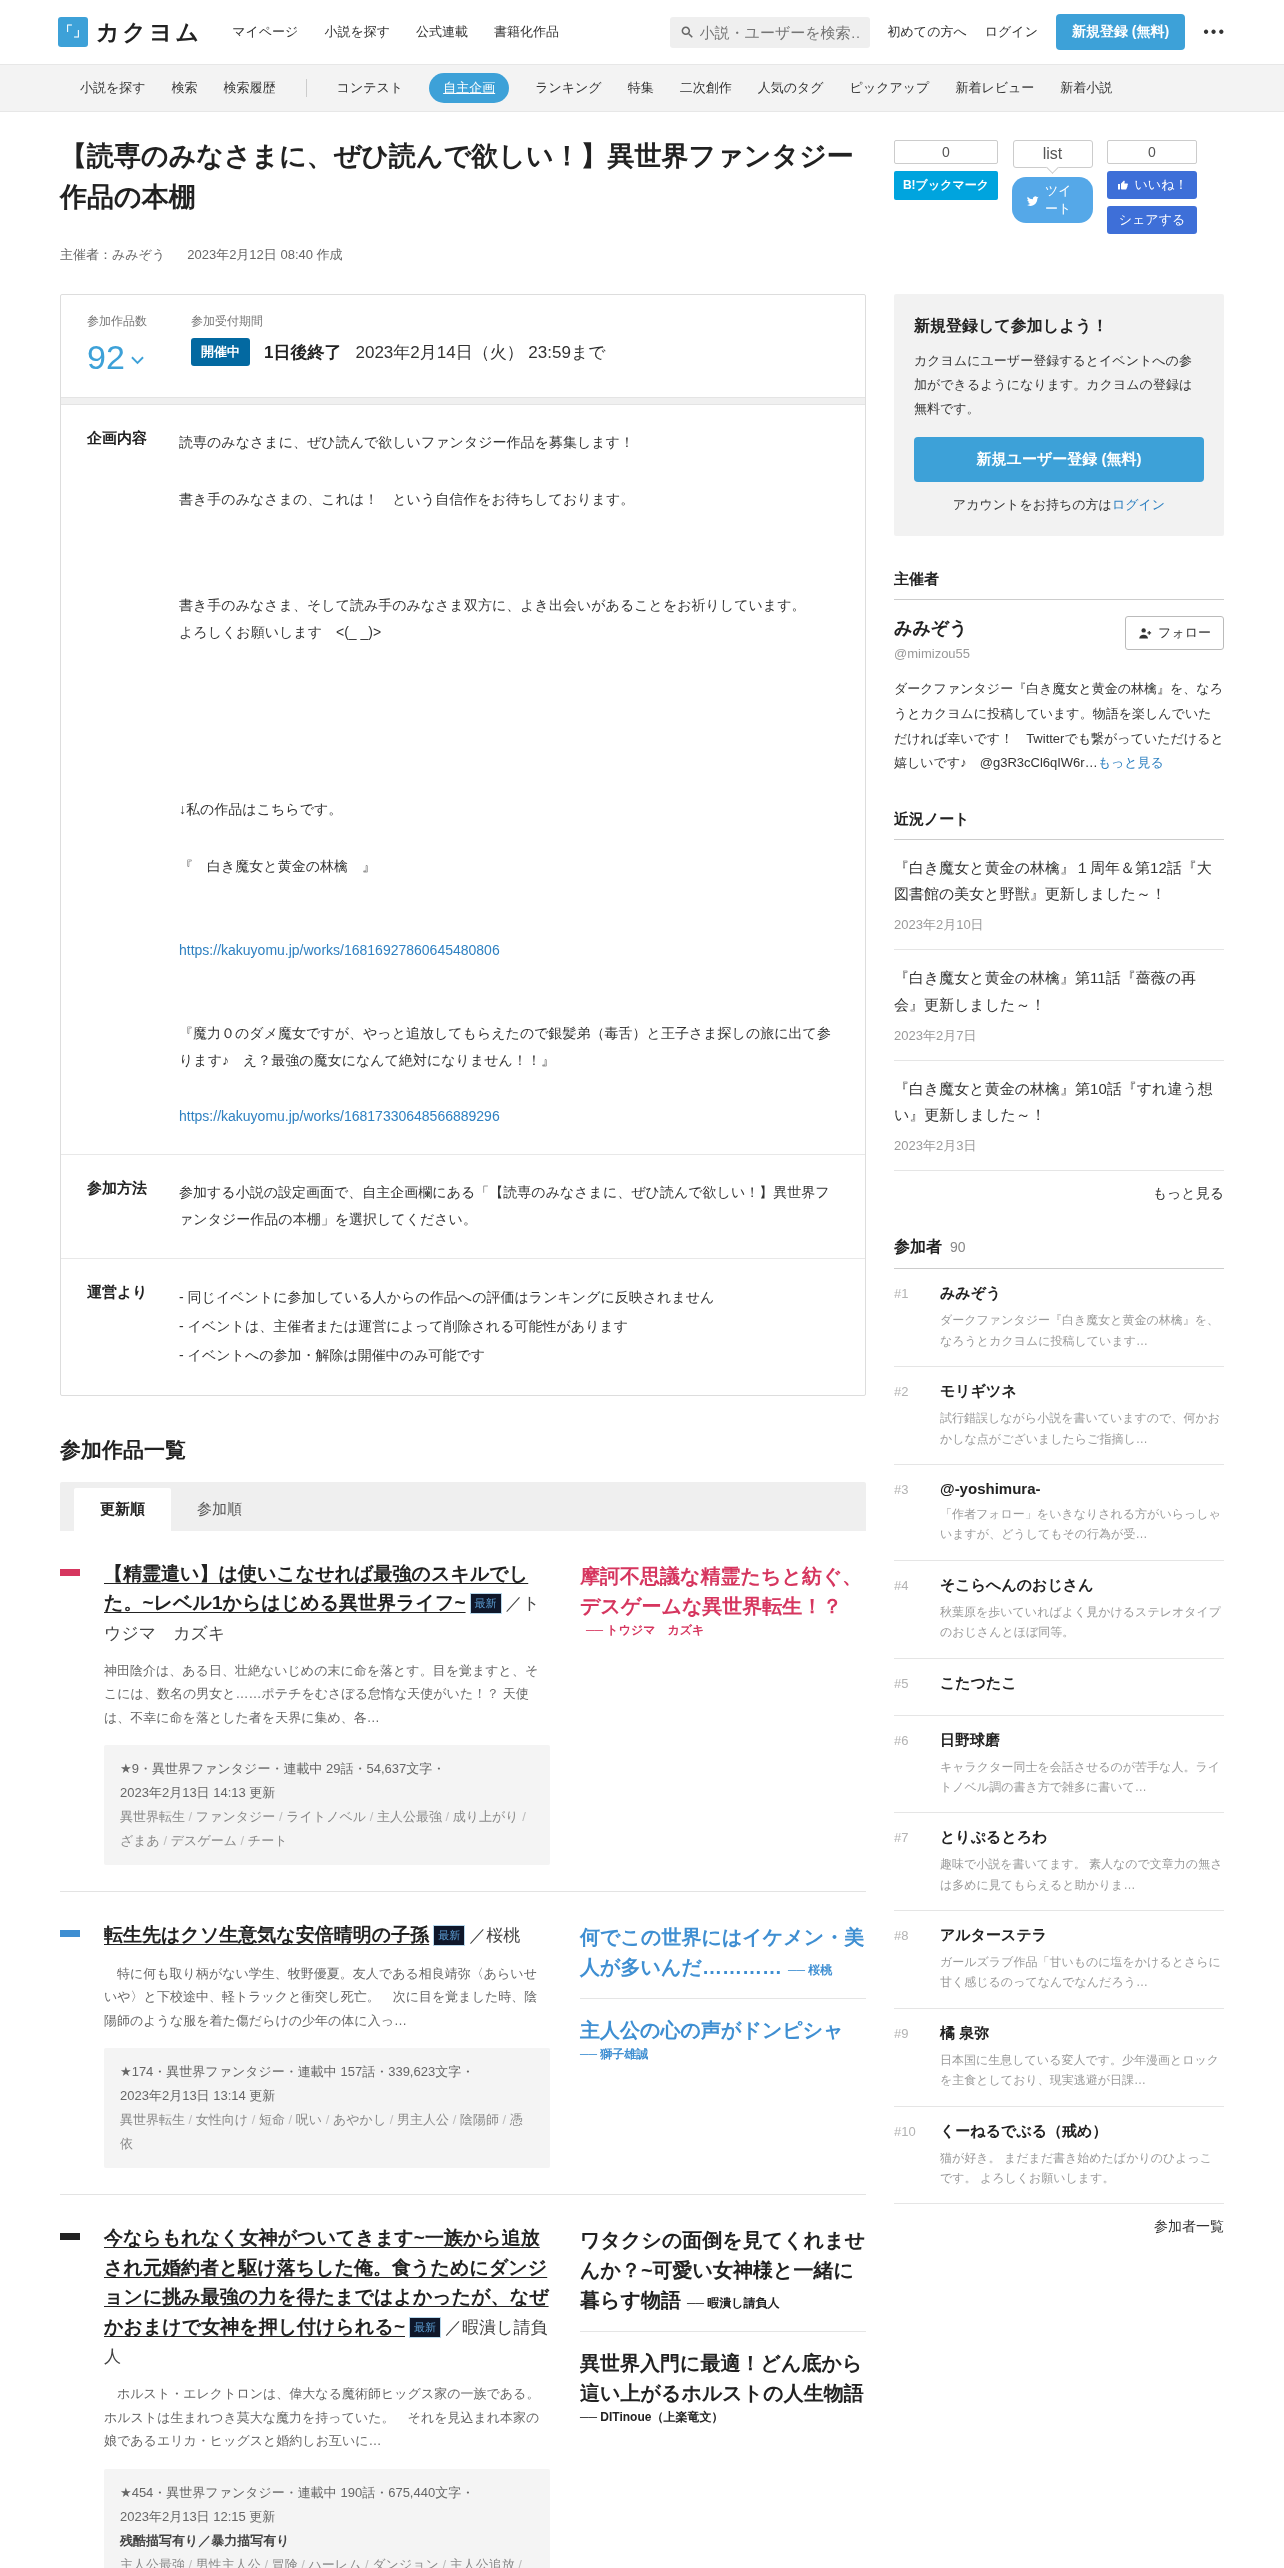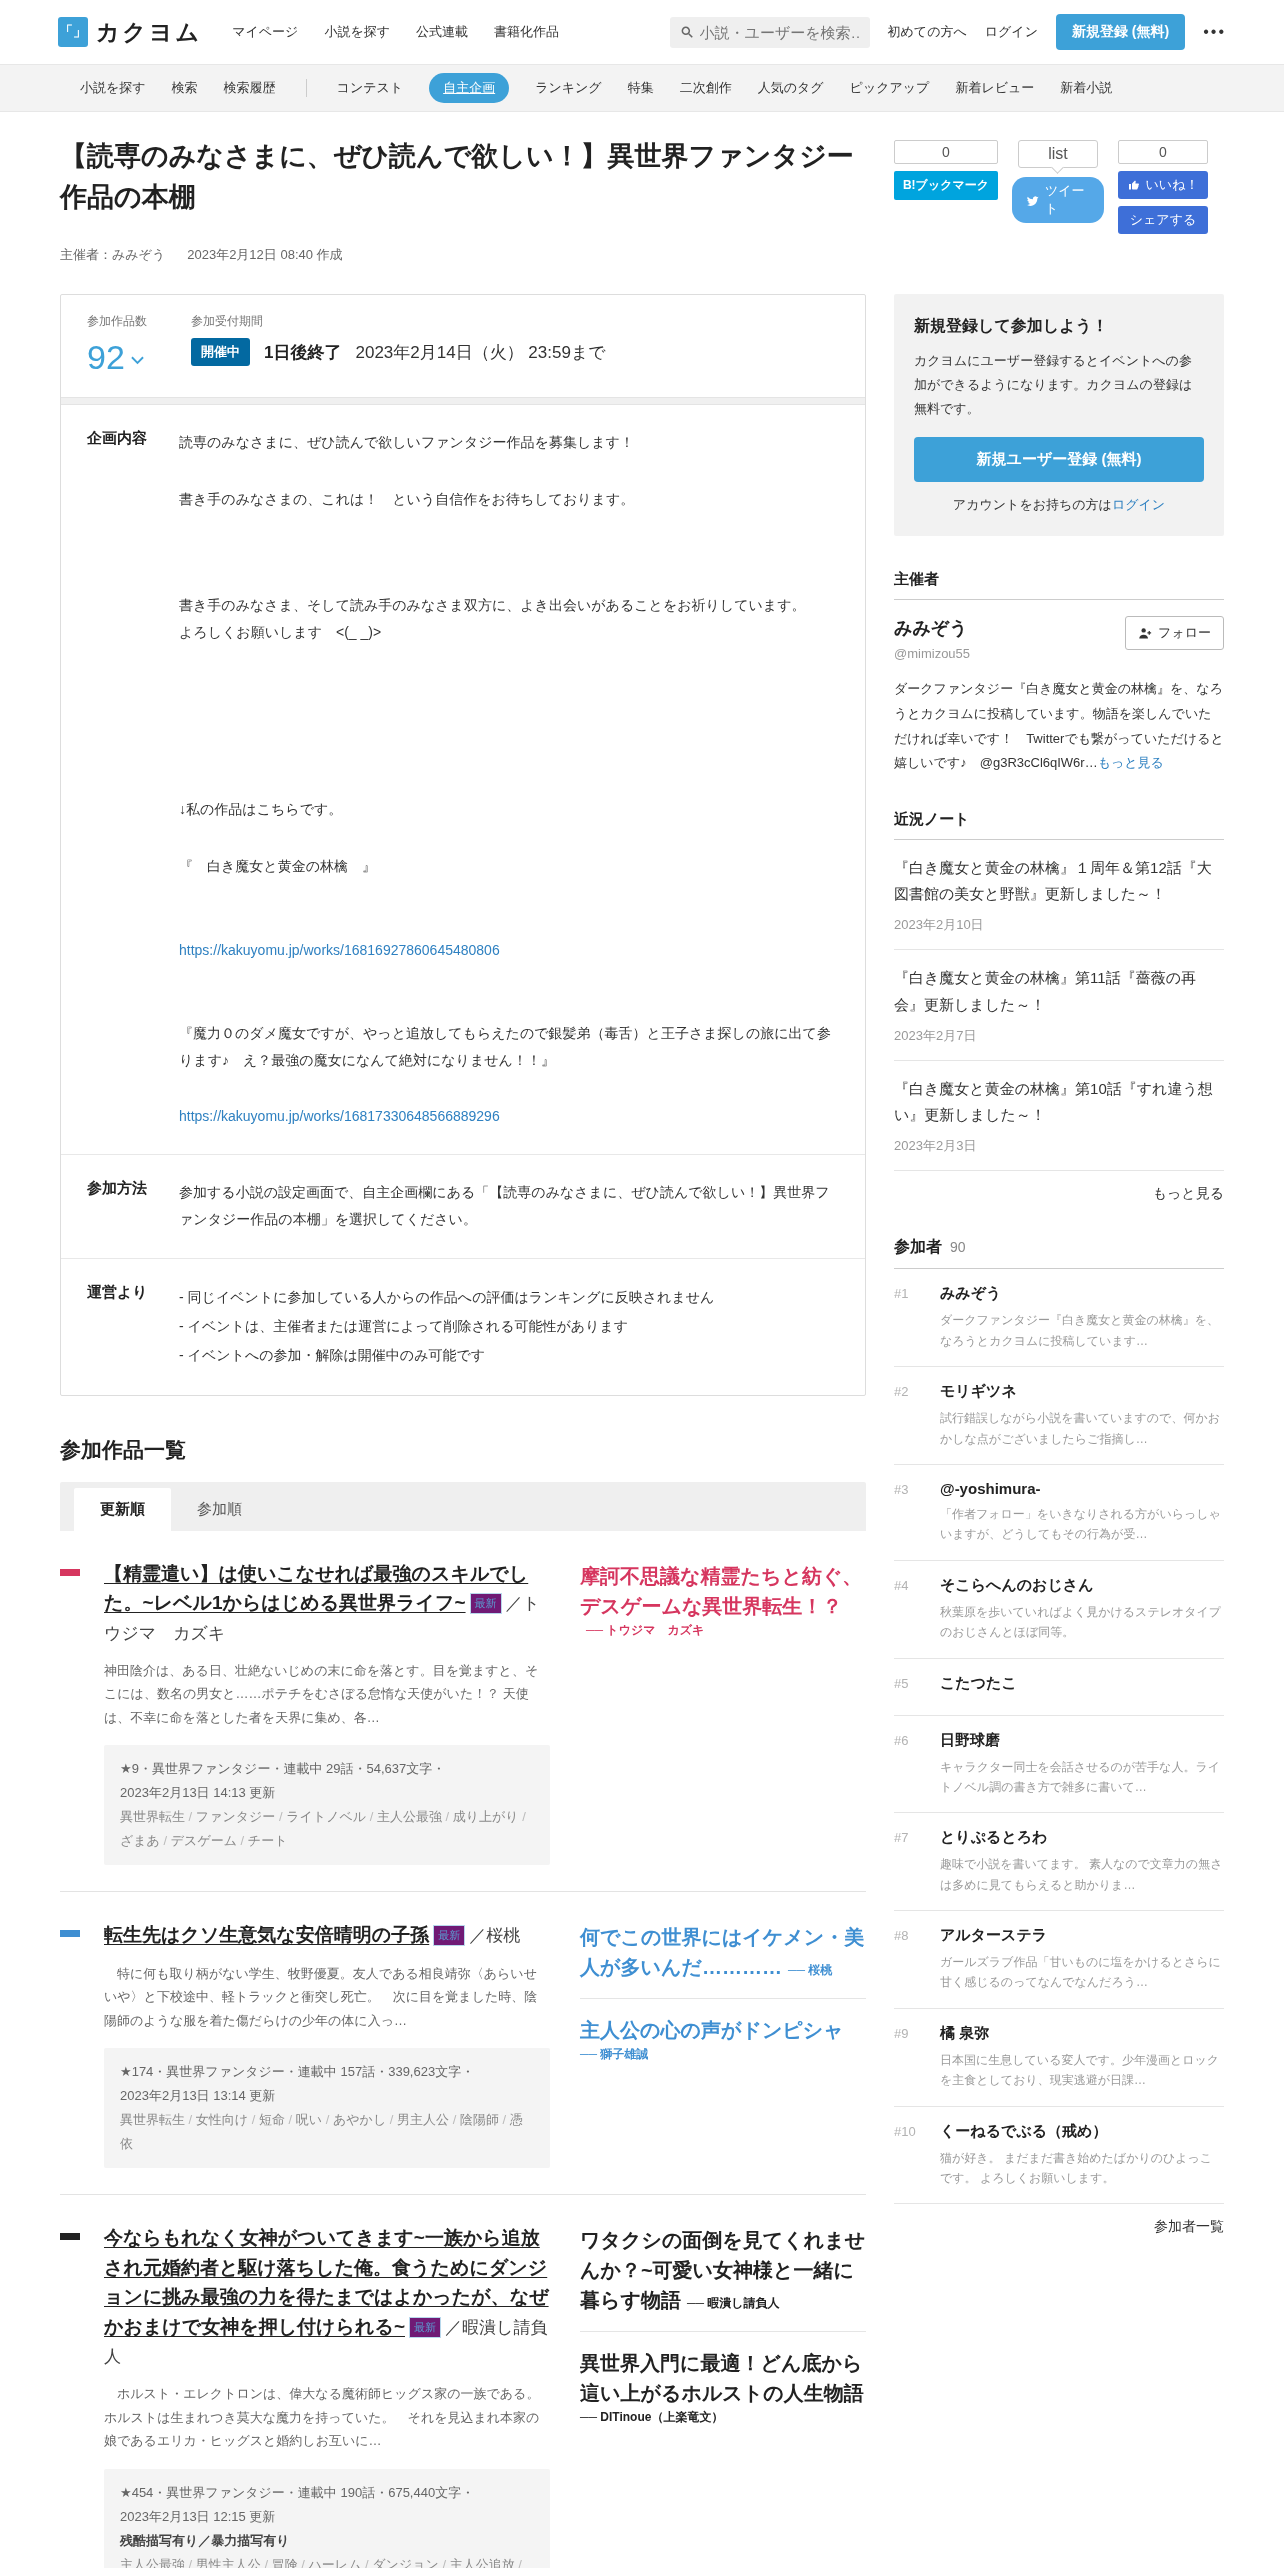--- a/index.html
+++ b/index.html
@@ -42,21 +42,21 @@
   .count-box{border:1px solid #ccc;border-radius:2px;text-align:center;font-size:14px;color:#555;
              padding:3px 0;background:#fff}
   .w104{width:104px}.w90{width:90px}
   .btn-hatena{background:#00a4de;color:#fff;font-weight:bold;font-size:12px;text-align:center;
               padding:6px 4px;border-radius:2px}
   .list-bubble{width:80px;margin:0 auto;border:1px solid #ccc;border-radius:3px;text-align:center;
                font-size:16px;color:#555;padding:4px 0;position:relative;background:#fff}
   .list-bubble::after{content:"";position:absolute;left:50%;bottom:-5px;margin-left:-5px;width:8px;height:8px;
                background:#fff;border-right:1px solid #ccc;border-bottom:1px solid #ccc;transform:rotate(45deg)}
   .btn-tweet{background:#55a8e8;color:#fff;font-size:13px;border-radius:14px;padding:5px 14px;
-             display:flex;align-items:center;gap:6px;justify-content:space-between;width:92px;margin:2px auto 0}
+             display:flex;align-items:center;gap:6px;justify-content:space-between;width:81px;margin:2px auto 0}
   .btn-like,.btn-share-fb{background:#3e6fd8;color:#fff;font-size:13px;text-align:center;padding:5px 6px;
              border-radius:3px;display:flex;align-items:center;justify-content:center;gap:6px}
 
   
   .cols{display:flex;gap:28px;margin-top:30px}
   .col-main{flex:1;min-width:0}
   .col-side{width:330px;flex-shrink:0}
 
   
   .card{border:1px solid #ddd;border-radius:2px}
@@ -111,21 +111,21 @@
   .works-h2{font-size:21px;font-weight:bold;color:#222;margin:40px 0 18px}
   .tabbar{background:#efefef;display:flex;align-items:flex-end;padding:6px 0 0 14px;border-radius:2px 2px 0 0}
   .tab{font-size:15px;color:#555;padding:12px 26px;cursor:pointer}
   .tab.active{background:#fff;font-weight:bold;color:#222;border-radius:2px 2px 0 0}
   .entry{display:flex;padding:28px 0 26px;border-bottom:1px solid #e3e3e3}
   .tick{width:20px;height:7px;flex-shrink:0;margin-top:10px;background:#222}
   .entry-main{width:446px;flex-shrink:0;margin-left:24px;min-width:0}
   .entry-title{font-size:19px;line-height:1.55;font-weight:bold;color:#222}
   .entry-title .t{text-decoration:underline;text-underline-offset:3px;text-decoration-thickness:1px}
   .badge-new{display:inline-block;font-size:11px;font-weight:normal;color:#5b9bd0;border:1px solid #b8d8ec;
-       background:#701a75;padding:1px 4px;margin:0 4px;vertical-align:2px}
+       background:#0f172a;padding:1px 4px;margin:0 4px;vertical-align:2px}
   .entry-author{font-weight:normal;font-size:17px;color:#444}
   .entry-desc{font-size:13px;color:#666;line-height:1.8;margin-top:12px}
   .metabox{background:#f4f4f4;border-radius:2px;padding:12px 16px;margin-top:16px;font-size:13px;color:#666;line-height:1.85}
   .warn{font-weight:bold;color:#444}
   .tag{color:#888}
   .tag+.tag::before{content:" / ";color:#bbb}
   .entry-reviews{flex:1;margin-left:30px;min-width:0}
   .review{padding:2px 0 16px}
   .review+.review{border-top:1px solid #e5e5e5;padding-top:16px}
   .review-text{font-size:20px;font-weight:bold;line-height:1.5}

